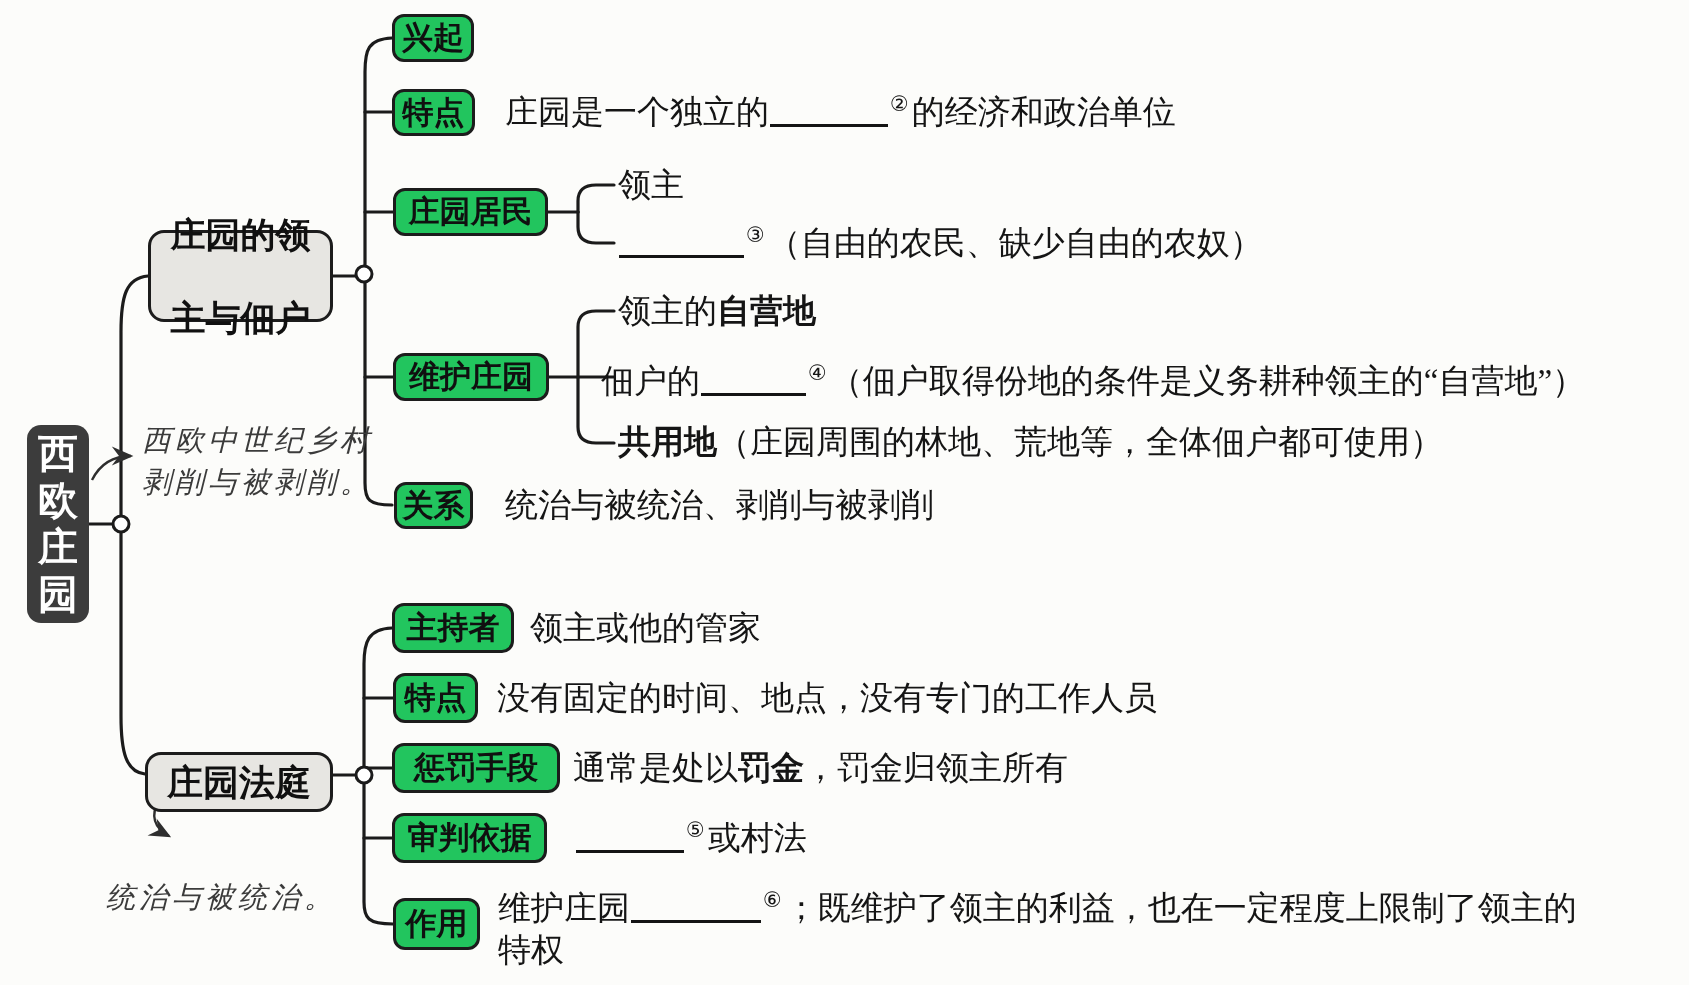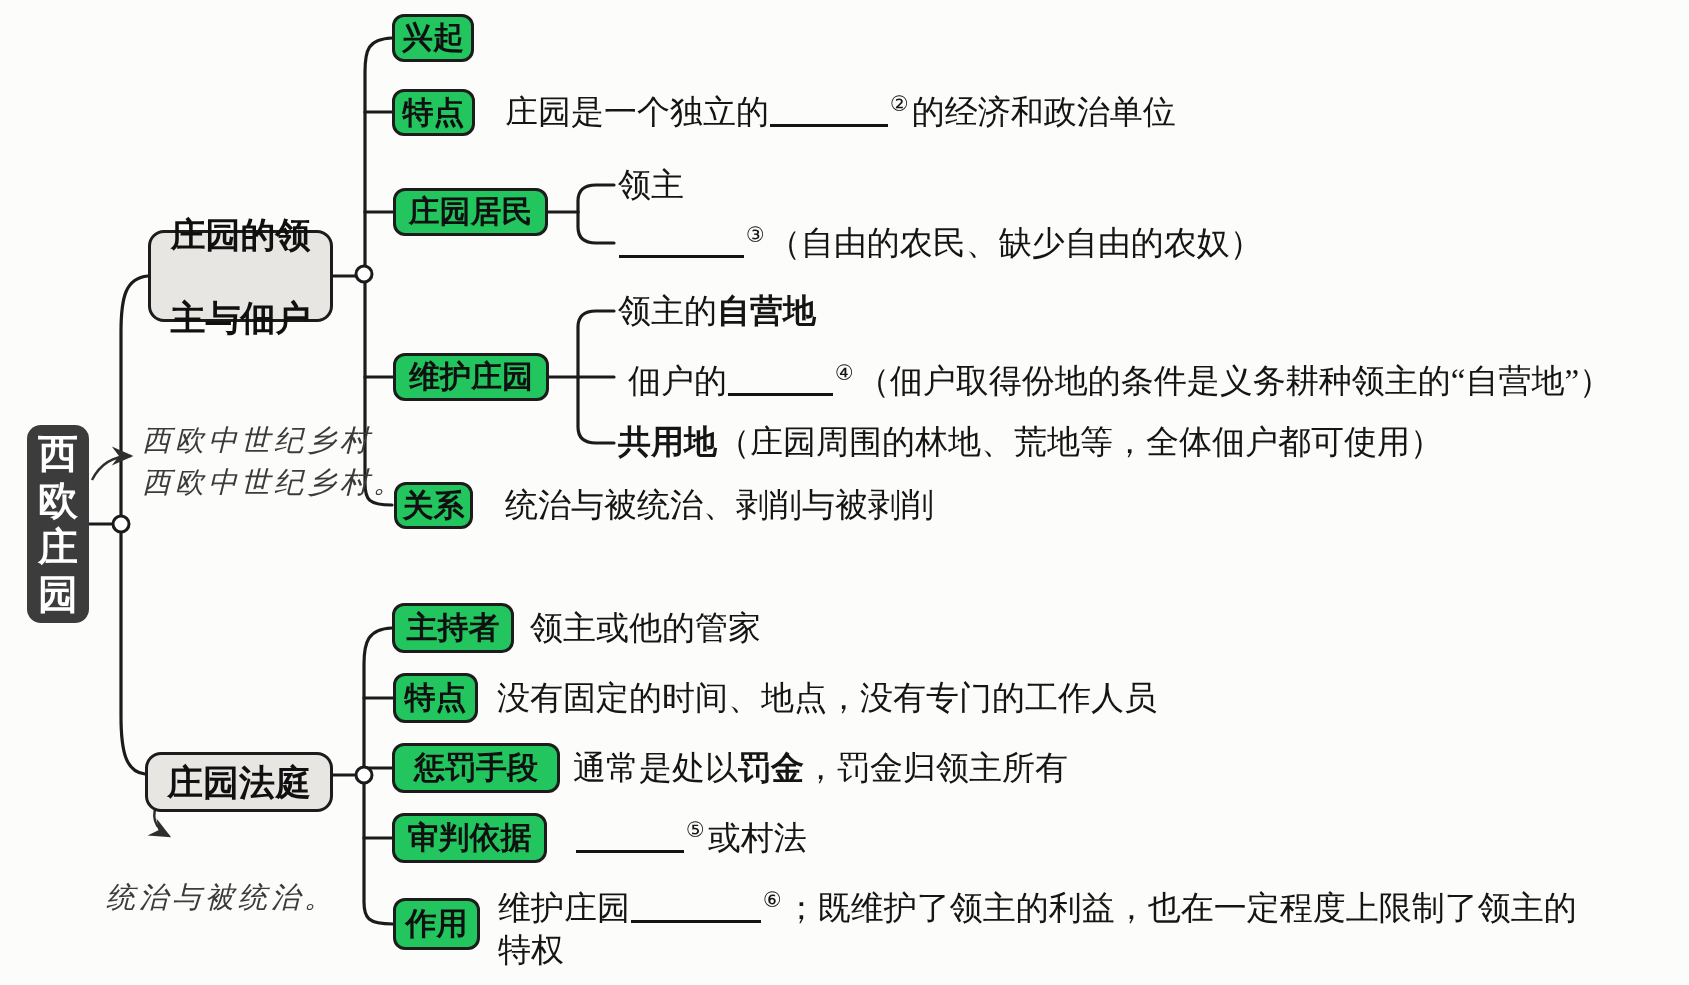--- a/index.html
+++ b/index.html
@@ -105,38 +105,38 @@
   </svg>
 
   <div class="root-box">
       <div>西</div>
       <div>欧</div>
       <div>庄</div>
       <div>园</div>
     </div>
 
   <div class="note" style="left:142px;top:421px">西欧中世纪乡村</div>
-  <div class="note" style="left:142px;top:463px">西欧中世纪乡村。</div>
+  <div class="note" style="left:142px;top:463px">剥削与被剥削。</div>
 
   <div class="box branch" style="left:148px;top:230px;width:185px;height:92px">
     <div>庄园的领</div>
     <div>主与佃户</div>
   </div>
 
   <div class="box sub" style="left:392px;top:14px;width:82px;height:48px">兴起</div>
   <div class="box sub" style="left:392px;top:89px;width:83px;height:47px">特点</div>
   <div class="box sub" style="left:393px;top:188px;width:155px;height:48px">庄园居民</div>
   <div class="box sub" style="left:393px;top:353px;width:156px;height:48px">维护庄园</div>
   <div class="box sub" style="left:394px;top:482px;width:79px;height:47px">关系</div>
 
   <div class="content" style="left:505px;top:90px"><span>庄园是一个独立的</span><span class="blank" style="width: 118px;"></span><sup class="circ">②</sup><span>的经济和政治单位</span></div>
   <div class="content" style="left:618px;top:163px"><span>领主</span></div>
   <div class="content" style="left:618px;top:221px"><span class="blank" style="width: 125px;"></span><sup class="circ">③</sup><span>（自由的农民、缺少自由的农奴）</span></div>
   <div class="content" style="left:618px;top:289px"><span>领主的</span><b>自营地</b></div>
-  <div class="content" style="left:628px;top:359px"><span>佃户的</span><span class="blank" style="width: 105px;"></span><sup class="circ">④</sup><span>（佃户取得份地的条件是义务耕种领主的“自营地”）</span></div>
+  <div class="content" style="left:601px;top:359px"><span>佃户的</span><span class="blank" style="width: 105px;"></span><sup class="circ">④</sup><span>（佃户取得份地的条件是义务耕种领主的“自营地”）</span></div>
   <div class="content" style="left:618px;top:420px"><b>共用地</b><span>（庄园周围的林地、荒地等，全体佃户都可使用）</span></div>
   <div class="content" style="left:505px;top:483px"><span>统治与被统治、剥削与被剥削</span></div>
 
   <div class="box branch" style="left:145px;top:752px;width:188px;height:60px;font-size:36px">
     <div>庄园法庭</div>
   </div>
 
   <div class="note" style="left:106px;top:878px">统治与被统治。</div>
 
   <div class="box sub" style="left:392px;top:603px;width:122px;height:50px">主持者</div>

